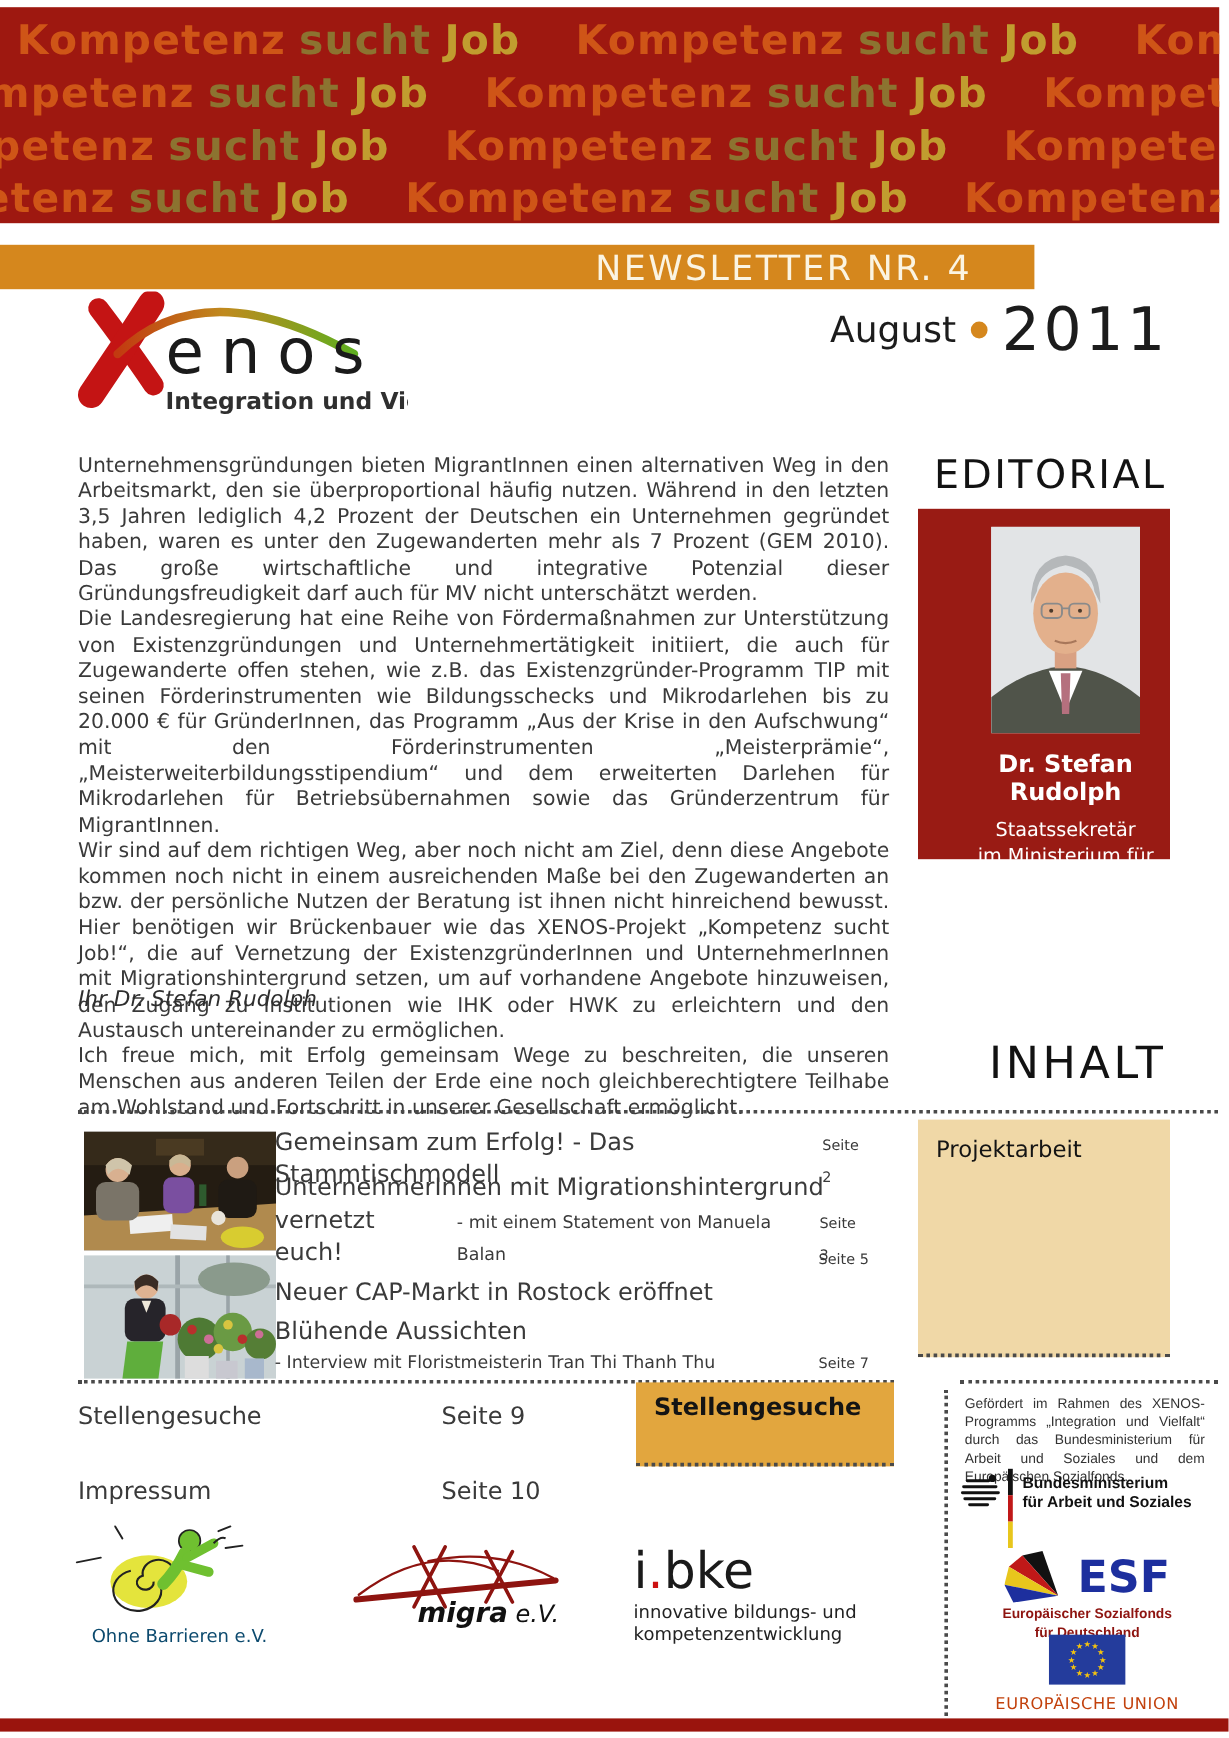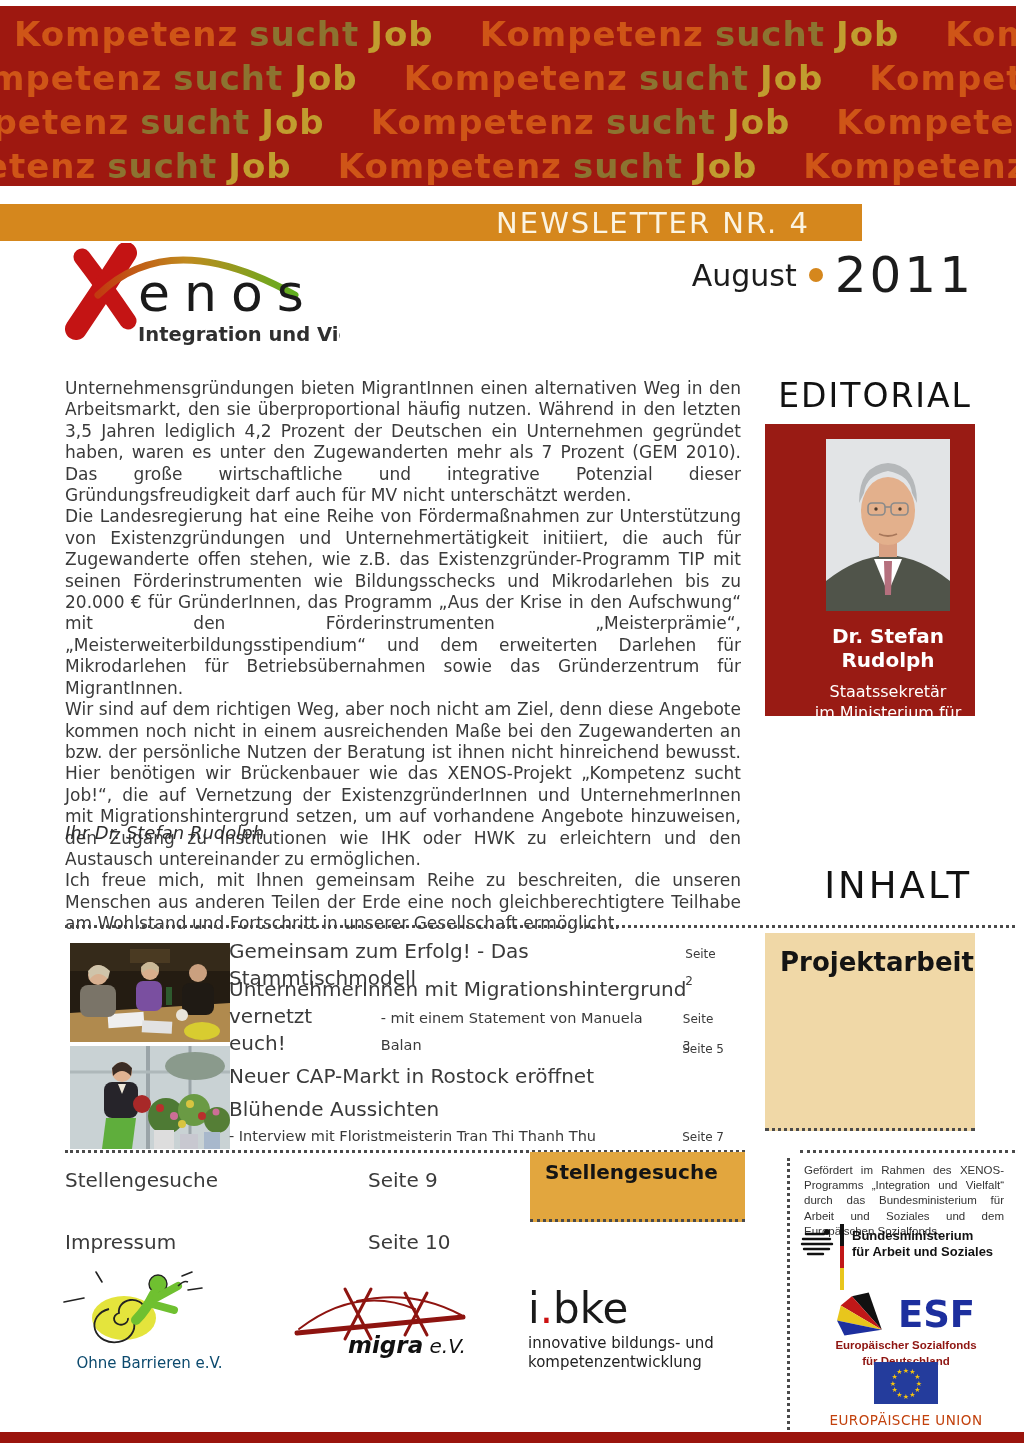--- a/index.html
+++ b/index.html
@@ -62,21 +62,21 @@
 
   .toc-entry{position:absolute;left:229px;width:495px;color:var(--text_dark);}
   .toc-line{display:flex;align-items:baseline;}
   .toc-title{font-size:20px;}
   .toc-sub{font-size:14.5px;margin-left:8px;}
   .toc-page{margin-left:auto;font-size:12px;}
   #toc-e1{top:938px;} #toc-e2{top:976px;} #toc-e3{top:1036px;} #toc-e4{top:1096px;}
   .toc-entry .toc-line{line-height:27px;}
 
   .beige-box{position:absolute;top:933px;left:765px;width:210px;height:198px;background:var(--beige);border-bottom:3px dotted #4a4a4a;}
-  .beige-box .lbl{display:block;padding:14px 16px 0 15px;font-size:26px;font-weight:bold;color:#141414;}
+  .beige-box .lbl{display:block;padding:14px 16px 0 15px;font-size:19px;font-weight:normal;color:#141414;}
 
   .lower-row{position:absolute;left:65px;width:470px;color:var(--text_dark);font-size:20px;}
   .lower-row .pg{position:absolute;left:303px;top:0;}
   #row-stellen{top:1168px;} #row-impressum{top:1230px;}
 
   .stellen-box{position:absolute;top:1152px;left:530px;width:215px;height:70px;background:var(--box_orange);border-bottom:3px dotted #4a4a4a;}
   .stellen-box .lbl{display:block;padding:8px 0 0 15px;font-size:20px;font-weight:bold;color:#141414;}
 
   
   .funding-text{position:absolute;top:1163px;left:804px;width:200px;font-family:"Liberation Sans",sans-serif;font-size:11.5px;line-height:1.32;color:#333;text-align:justify;}
@@ -142,21 +142,21 @@
       <path d="M38,52 Q110,-18 235,52" stroke="url(#arcGrad)" stroke-width="7" stroke-linecap="round" fill="none"></path>
       <text x="78" y="68" font-size="52" letter-spacing="14" fill="#1a1a1a" font-family="DejaVu Sans, sans-serif">enos</text>
       <text x="78" y="98" font-size="19.5" font-weight="bold" fill="#2f2f2f" font-family="DejaVu Sans, sans-serif">Integration und Vielfalt</text>
     </svg>
   </div>
 
   <div class="body-text" id="editorial-paragraphs">
       <p>Unternehmensgründungen bieten MigrantInnen einen alternativen Weg in den Arbeitsmarkt, den sie überproportional häufig nutzen. Während in den letzten 3,5 Jahren lediglich 4,2 Prozent der Deutschen ein Unternehmen gegründet haben, waren es unter den Zugewanderten mehr als 7 Prozent (GEM 2010). Das große wirtschaftliche und integrative Potenzial dieser Gründungsfreudigkeit darf auch für MV nicht unterschätzt werden.</p>
       <p>Die Landesregierung hat eine Reihe von Fördermaßnahmen zur Unterstützung von Existenzgründungen und Unternehmertätigkeit initiiert, die auch für Zugewanderte offen stehen, wie z.B. das Existenzgründer-Programm TIP mit seinen Förderinstrumenten wie Bildungsschecks und Mikrodarlehen bis zu 20.000 € für GründerInnen, das Programm „Aus der Krise in den Aufschwung“ mit den Förderinstrumenten „Meisterprämie“, „Meisterweiterbildungsstipendium“ und dem erweiterten Darlehen für Mikrodarlehen für Betriebsübernahmen sowie das Gründerzentrum für MigrantInnen.</p>
       <p>Wir sind auf dem richtigen Weg, aber noch nicht am Ziel, denn diese Angebote kommen noch nicht in einem ausreichenden Maße bei den Zugewanderten an bzw. der persönliche Nutzen der Beratung ist ihnen nicht hinreichend bewusst. Hier benötigen wir Brückenbauer wie das XENOS-Projekt „Kompetenz sucht Job!“, die auf Vernetzung der ExistenzgründerInnen und UnternehmerInnen mit Migrationshintergrund setzen, um auf vorhandene Angebote hinzuweisen, den Zugang zu Institutionen wie IHK oder HWK zu erleichtern und den Austausch untereinander zu ermöglichen.</p>
-      <p>Ich freue mich, mit Ihnen gemeinsam Reihe zu beschreiten, die unseren Menschen aus anderen Teilen der Erde eine noch gleichberechtigtere Teilhabe am Wohlstand und Fortschritt in unserer Gesellschaft ermöglicht.</p>
+      <p>Ich freue mich, mit Erfolg gemeinsam Wege zu beschreiten, die unseren Menschen aus anderen Teilen der Erde eine noch gleichberechtigtere Teilhabe am Wohlstand und Fortschritt in unserer Gesellschaft ermöglicht.</p>
     </div>
   <div class="signature">Ihr Dr. Stefan Rudolph</div>
 
   <div class="editorial-heading">EDITORIAL</div>
   <div class="editorial-card">
     <svg class="portrait" viewBox="0 0 124 172">
       <rect width="124" height="172" fill="#e9eaec"></rect>
       <rect width="124" height="172" fill="#d8d9dd" opacity="0.35"></rect>
       <path d="M0,172 L0,142 Q30,118 62,116 Q94,118 124,142 L124,172 Z" fill="#50544a"></path>
       <polygon points="48,120 76,120 62,154" fill="#ffffff"></polygon>

